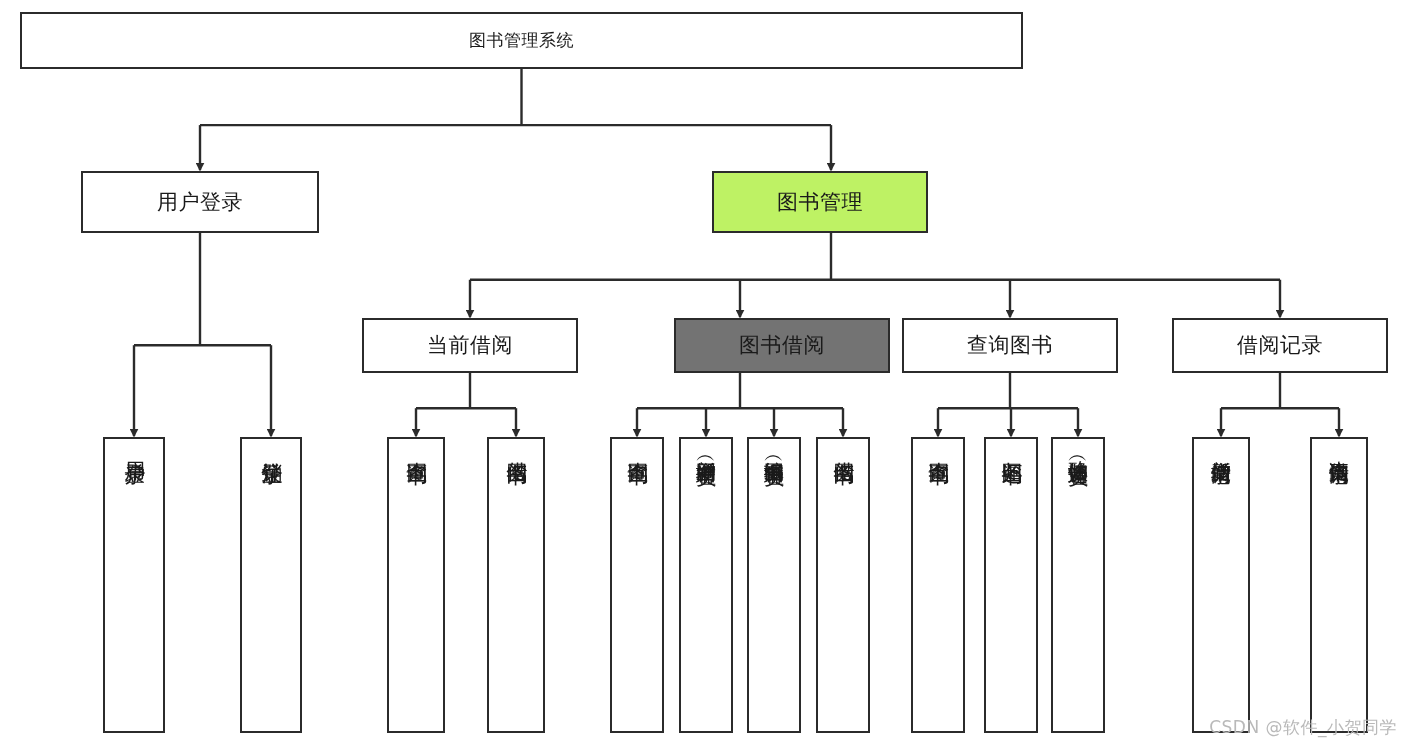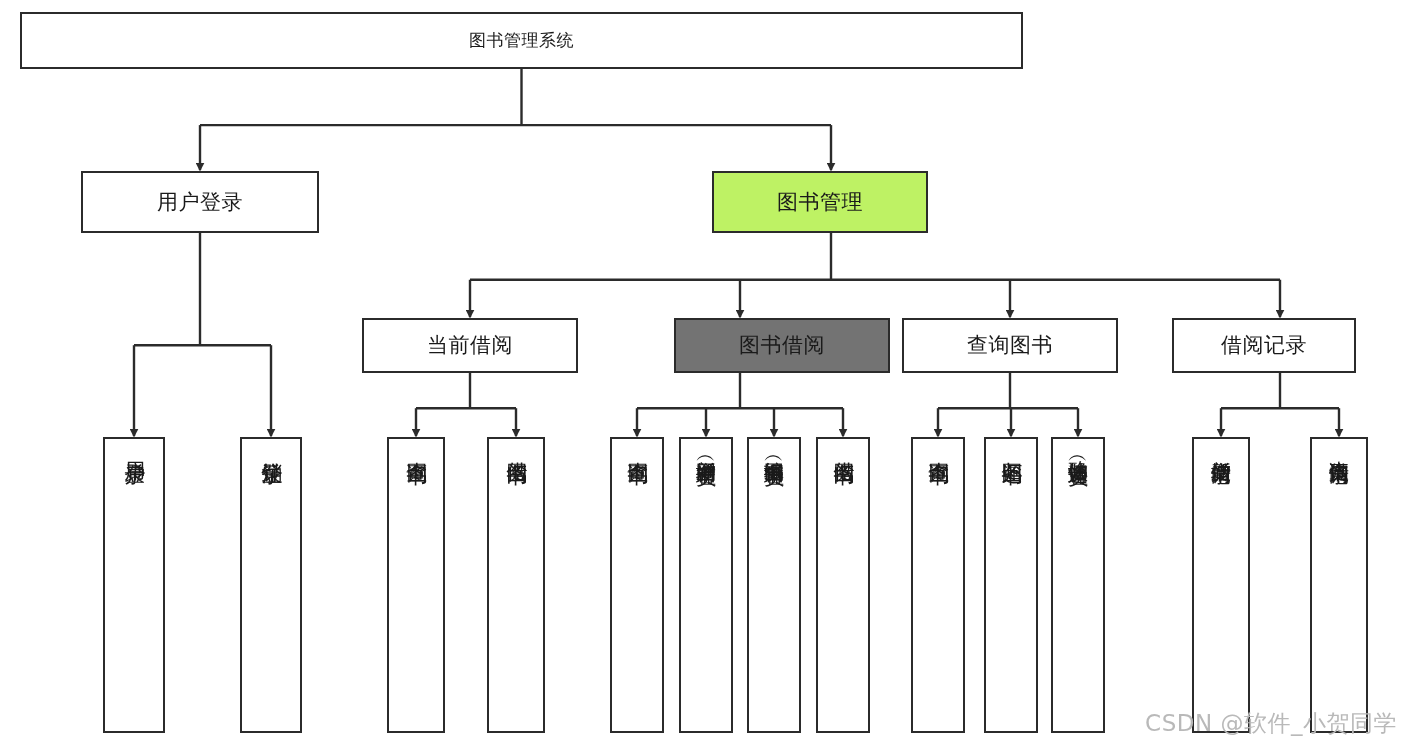--- a/index.html
+++ b/index.html
@@ -63,21 +63,21 @@
     letter-spacing: 1px;
     white-space: nowrap;
   }
   .node.vert.tall-text .node-label {
     font-size: 20px;
   }
   #watermark {
     position: absolute;
     right: 8px;
     bottom: 8px;
-    font-size: 23px;
+    font-size: 17px;
     color: #b9b9b9;
     letter-spacing: 0.5px;
     z-index: 5;
     white-space: nowrap;
     font-family: "DejaVu Sans", "Liberation Sans", sans-serif;
   }
 </style>
 </head>
 <body>
 
@@ -138,21 +138,21 @@
       </div>
       <div class="node horiz" style="left: 362px; top: 318px; width: 216px; height: 55px; background: rgb(255, 255, 255); border-color: rgb(43, 43, 43); color: rgb(26, 26, 26);">
         <span class="node-label">当前借阅</span>
       </div>
       <div class="node horiz" style="left: 632px; top: 318px; width: 216px; height: 55px; background: #737373; border-color: rgb(43, 43, 43); color: rgb(26, 26, 26); margin-left: 42px;">
         <span class="node-label">图书借阅</span>
       </div>
       <div class="node horiz" style="left: 902px; top: 318px; width: 216px; height: 55px; background: rgb(255, 255, 255); border-color: rgb(43, 43, 43); color: rgb(26, 26, 26);">
         <span class="node-label">查询图书</span>
       </div>
-      <div class="node horiz" style="left: 1172px; top: 318px; width: 184px; height: 55px; background: rgb(255, 255, 255); border-color: rgb(43, 43, 43); color: rgb(26, 26, 26);">
+      <div class="node horiz" style="left: 1172px; top: 318px; width: 216px; height: 55px; background: rgb(255, 255, 255); border-color: rgb(43, 43, 43); color: rgb(26, 26, 26);">
         <span class="node-label">借阅记录</span>
       </div>
       <div class="node vert" style="left: 103px; top: 437px; width: 62px; height: 296px; background: rgb(255, 255, 255); border-color: rgb(43, 43, 43); color: rgb(26, 26, 26);">
         <span class="node-label">用户登录</span>
       </div>
       <div class="node vert" style="left: 240px; top: 437px; width: 62px; height: 296px; background: rgb(255, 255, 255); border-color: rgb(43, 43, 43); color: rgb(26, 26, 26);">
         <span class="node-label">注销登录</span>
       </div>
       <div class="node vert" style="left: 387px; top: 437px; width: 58px; height: 296px; background: rgb(255, 255, 255); border-color: rgb(43, 43, 43); color: rgb(26, 26, 26);">
         <span class="node-label">查询图书</span>

